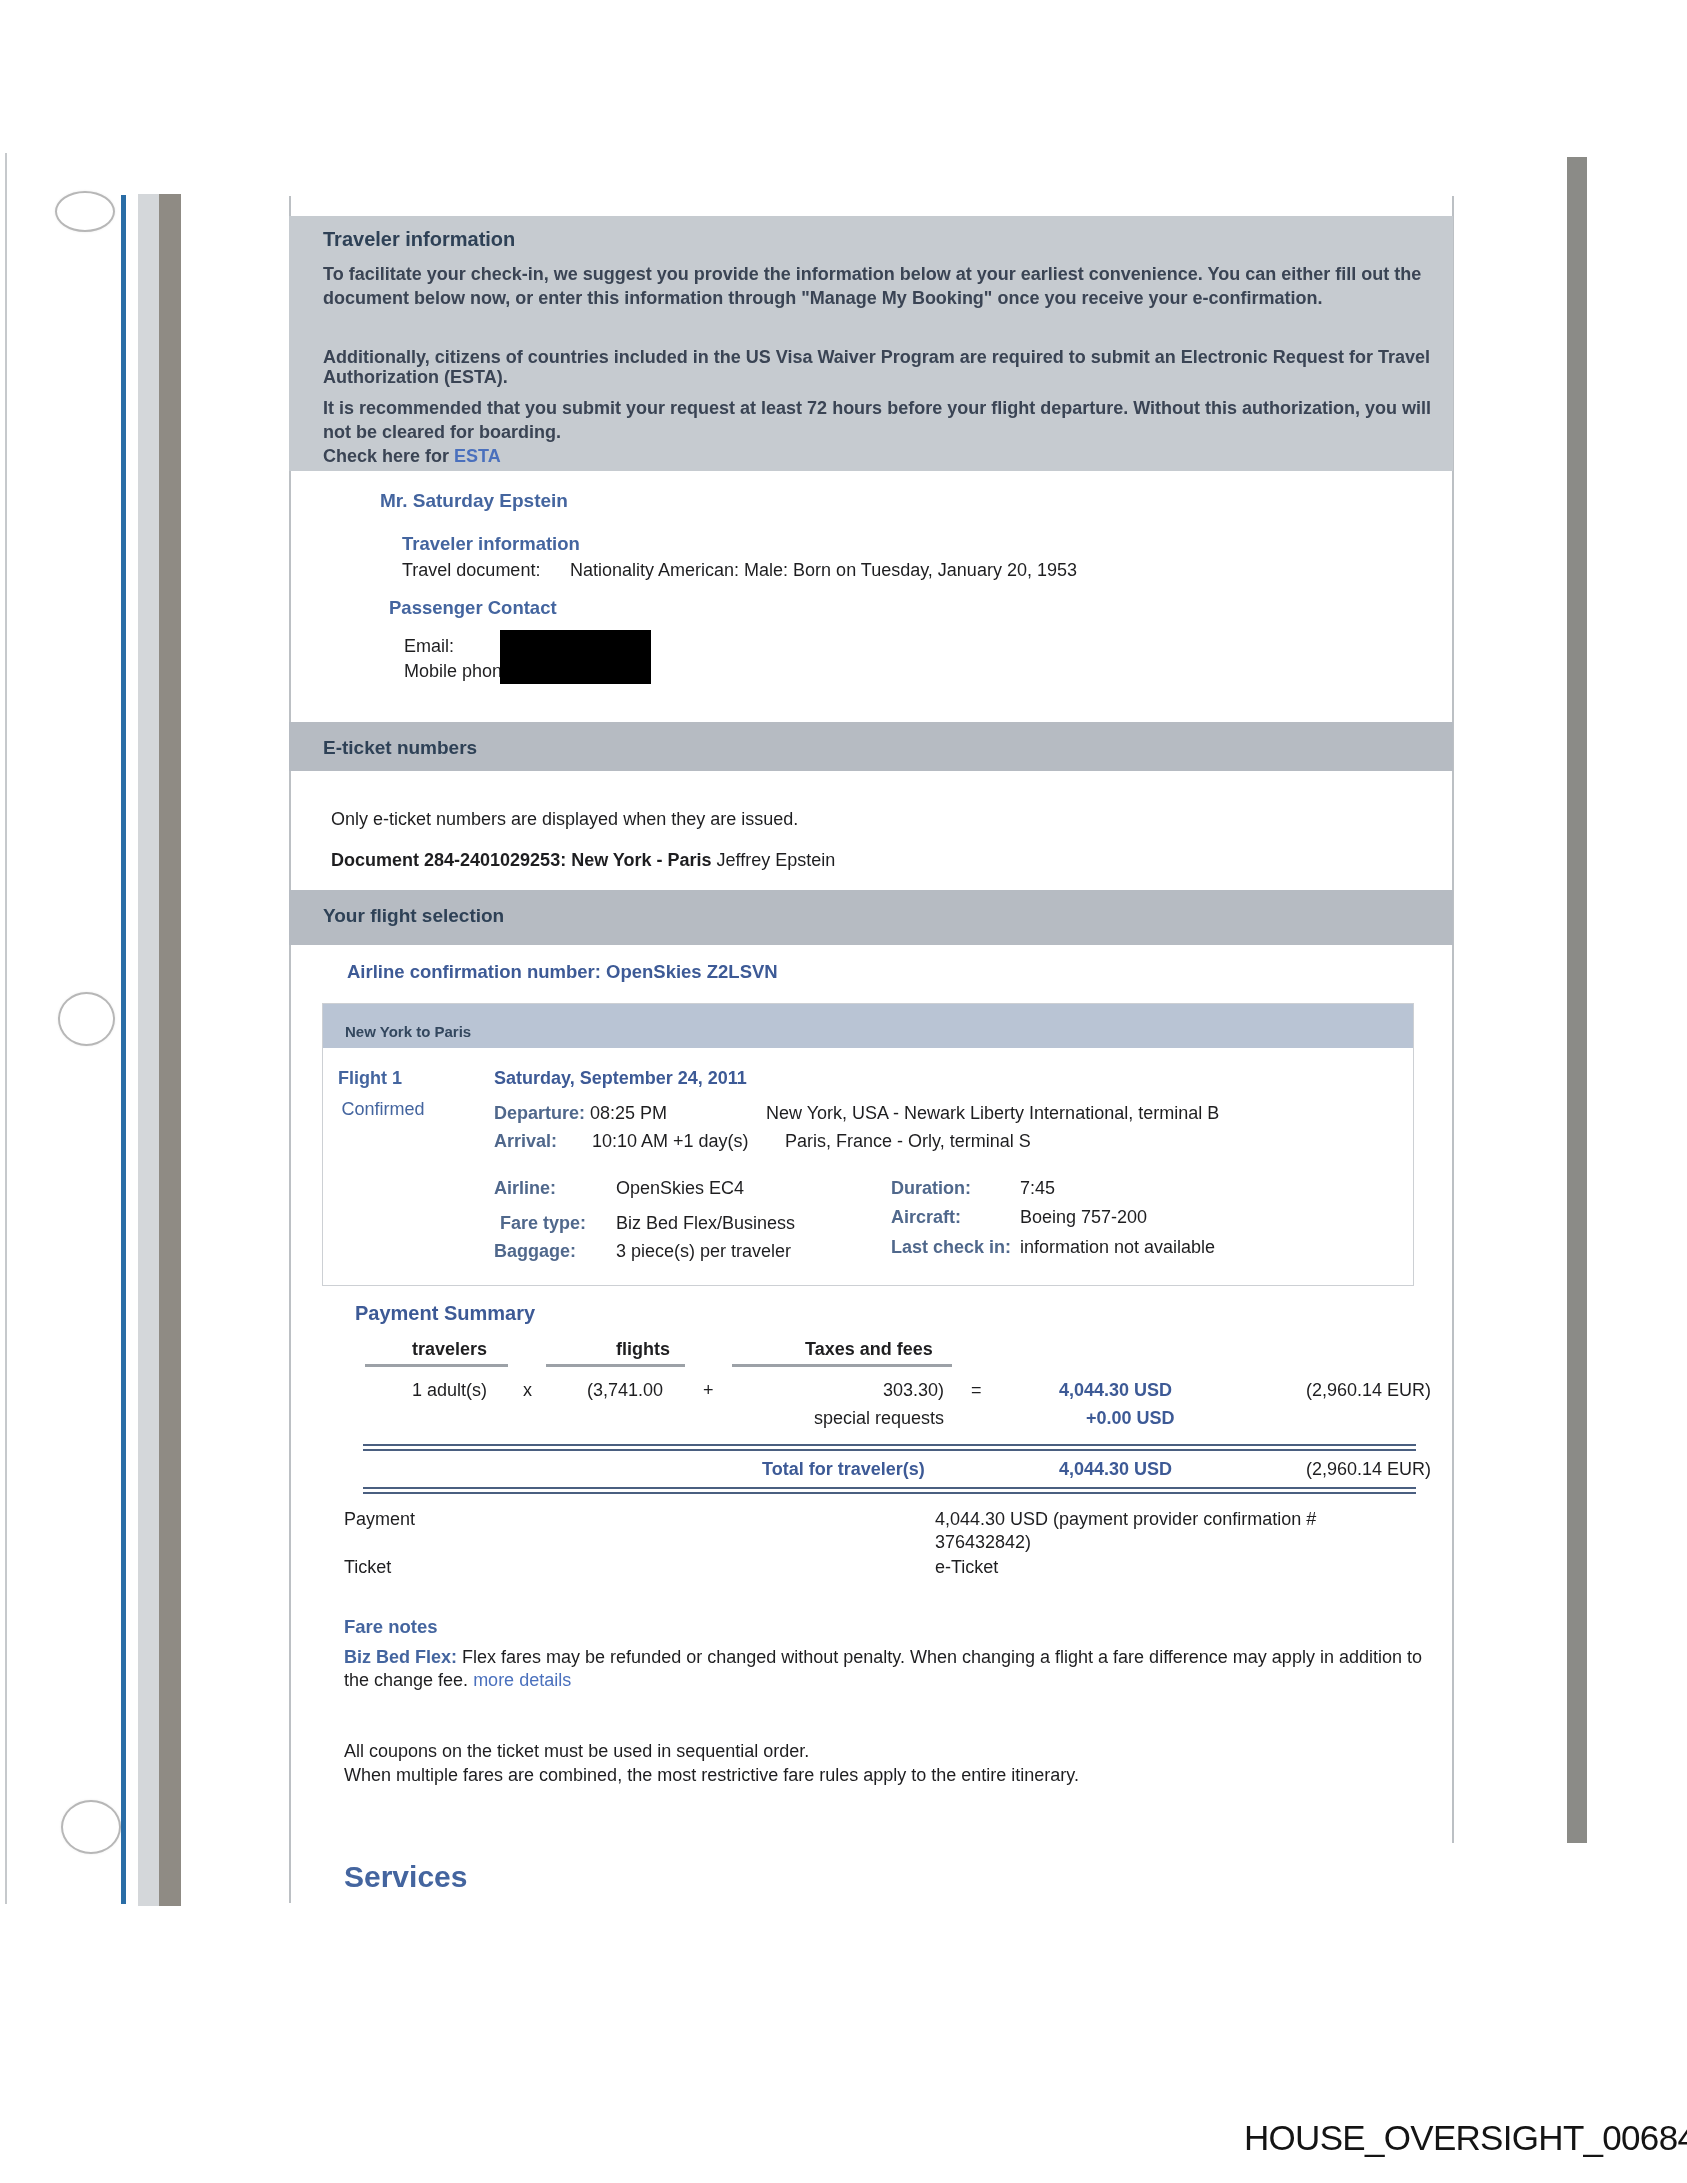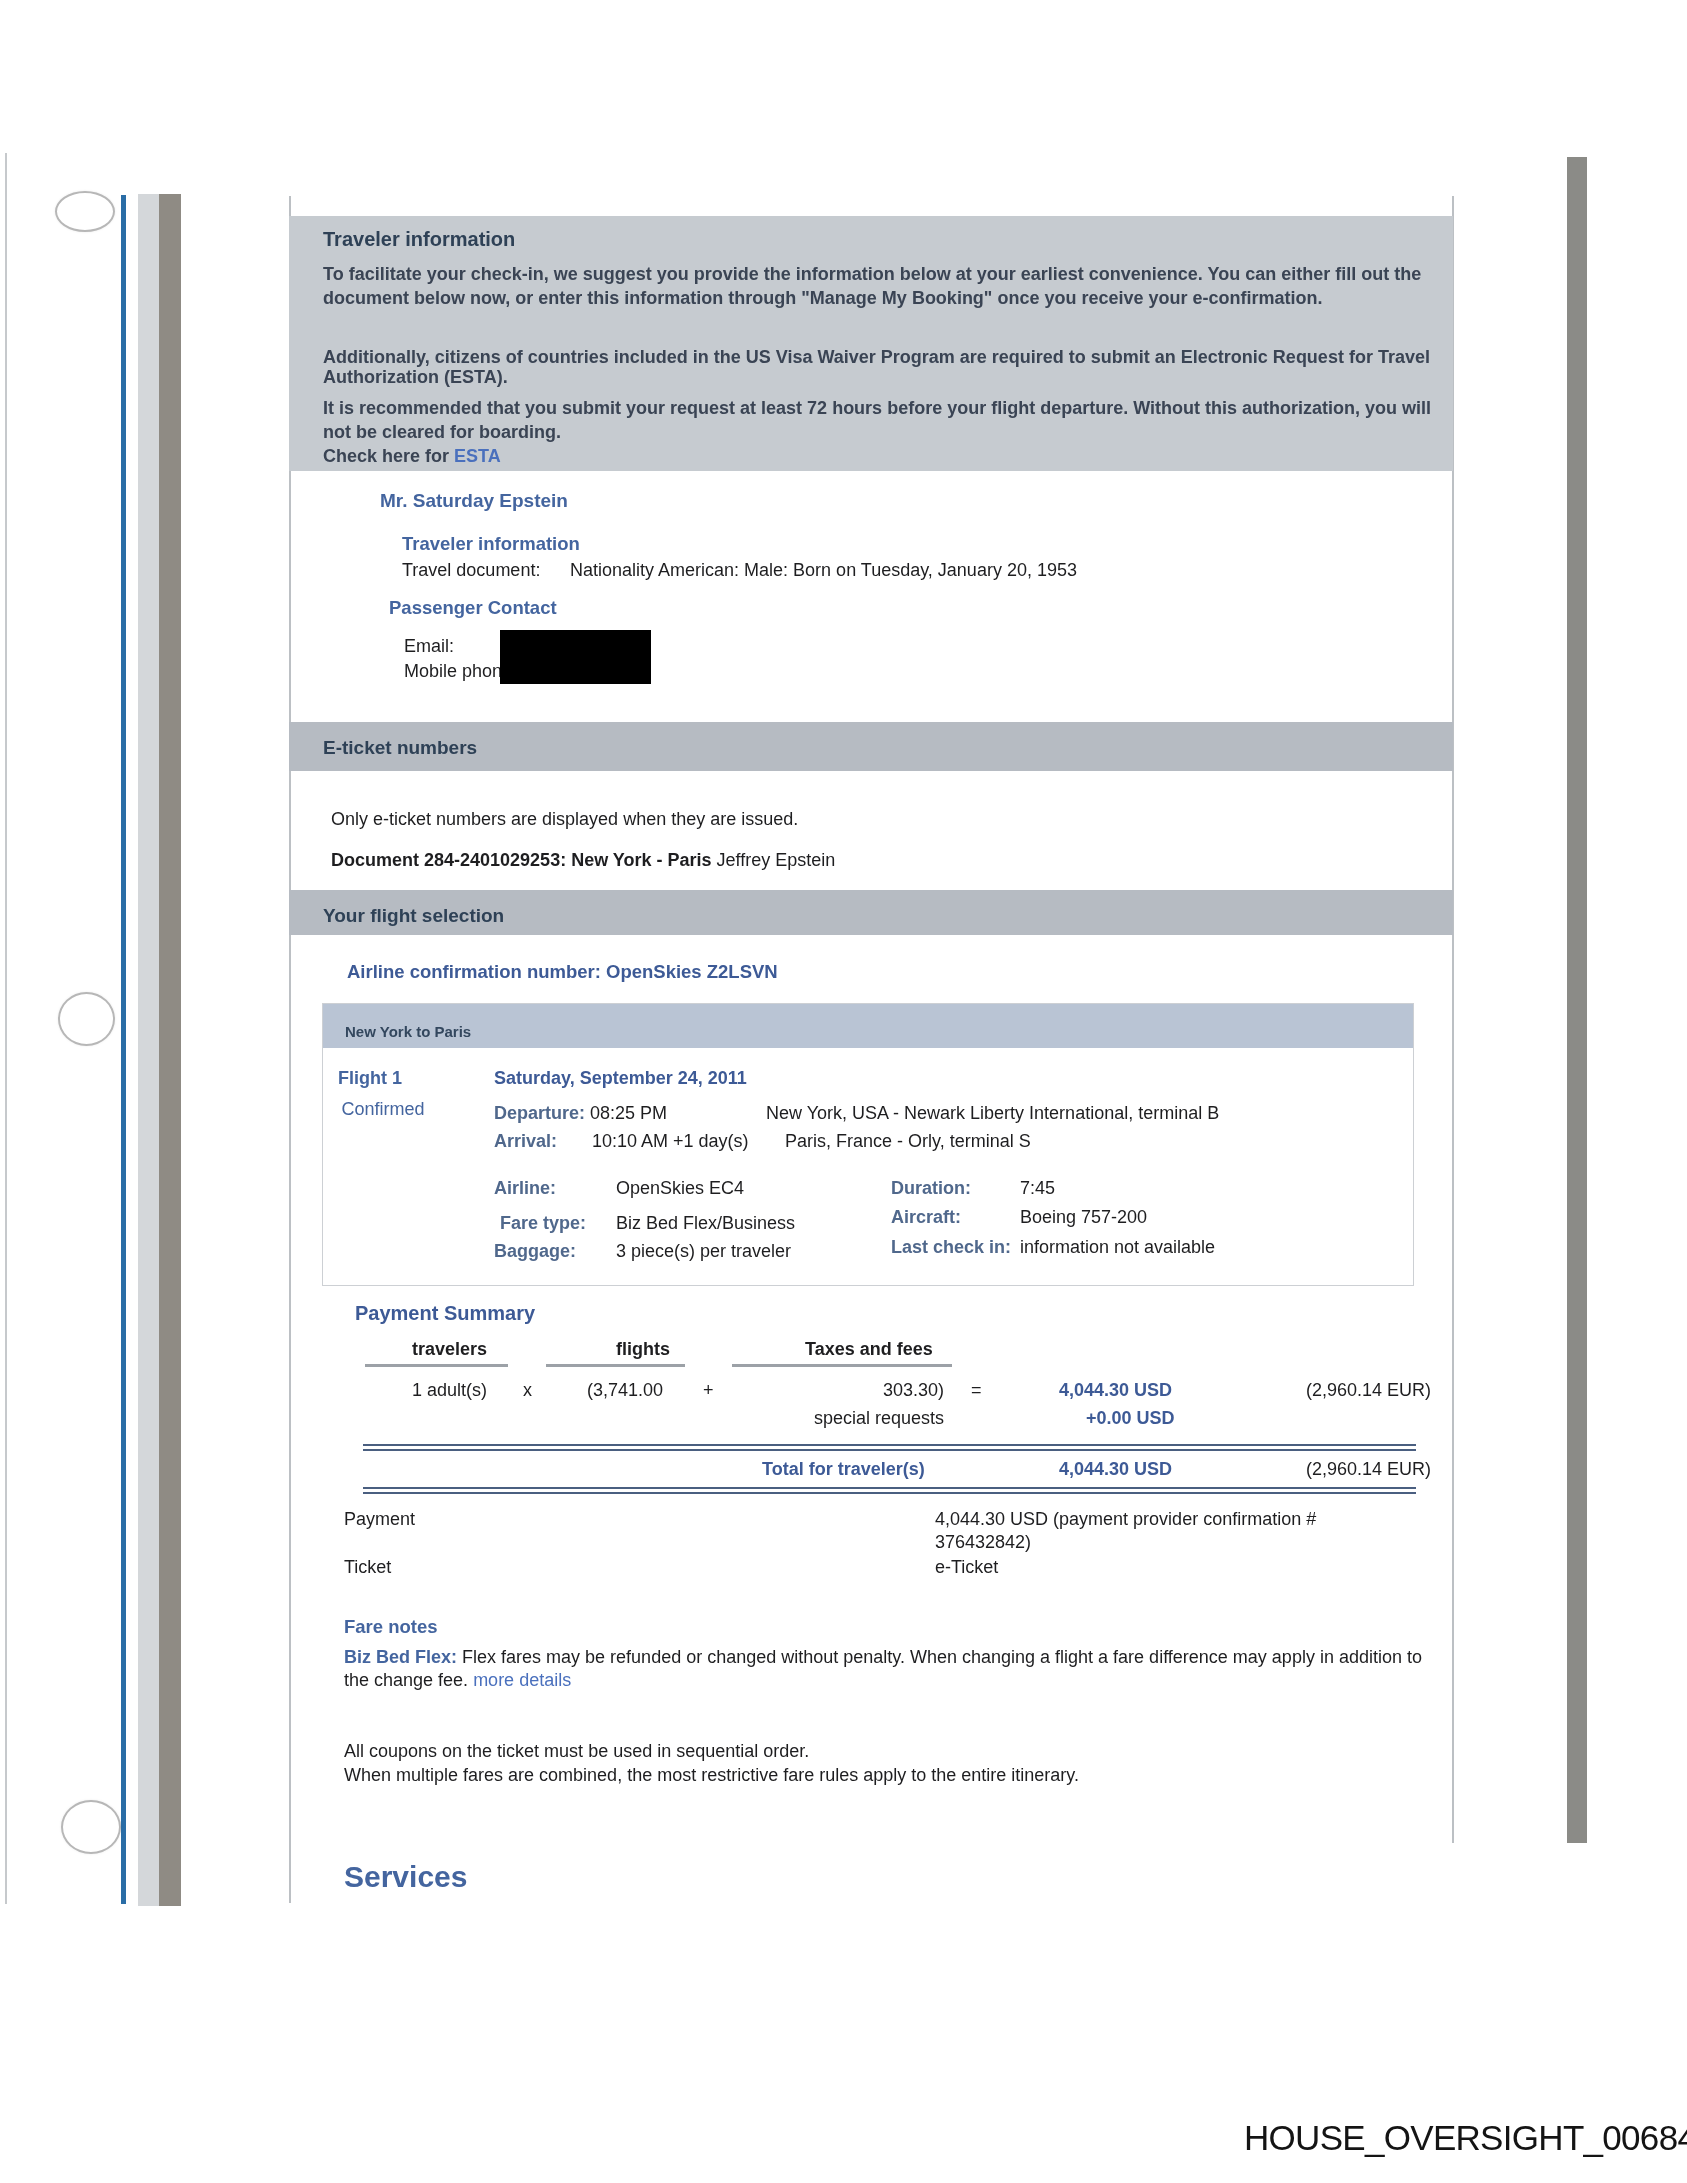--- a/index.html
+++ b/index.html
@@ -60,21 +60,21 @@
 
   <div class="abs greyband" style="left:289px;top:722px;width:1164px;height:49px;">
     <div class="abs txt bold navy" style="left:34px;top:14.6px;font-size:19px;">E-ticket numbers</div>
   </div>
   <div class="abs txt body27" style="left:331px;top:808px;">Only e-ticket numbers are displayed when they are issued.</div>
   <div class="abs txt body27" style="left:331px;top:849px;">
     <span class="bold">Document 284-2401029253: New York - Paris</span>
     <span>Jeffrey Epstein</span>
   </div>
 
-  <div class="abs greyband" style="left:289px;top:890px;width:1164px;height:45px;">
+  <div class="abs greyband" style="left:289px;top:890px;width:1164px;height:55px;">
     <div class="abs txt bold navy" style="left:34px;top:14.6px;font-size:19px;">Your flight selection</div>
   </div>
   <div class="abs txt bold" style="left:347px;top:961px;font-size:18.5px;color:#3d5a96;">Airline confirmation number: OpenSkies Z2LSVN</div>
 
   <div class="abs" style="left:322px;top:1003px;width:1092px;height:283px;border:1.3px solid #cdd0d4;background:#ffffff;box-sizing:border-box;">
     <div class="abs" style="left:0;top:0;width:100%;height:44px;background:#b9c4d4;">
       <div class="abs txt bold" style="left:22px;top:19px;font-size:15px;color:#33475e;">New York to Paris</div>
     </div>
     <div class="abs txt bold blueh" style="left:15px;top:64px;font-size:18px;">Flight 1</div>
     <div class="abs txt blueh" style="left:18.5px;top:95px;font-size:18px;">Confirmed</div>

